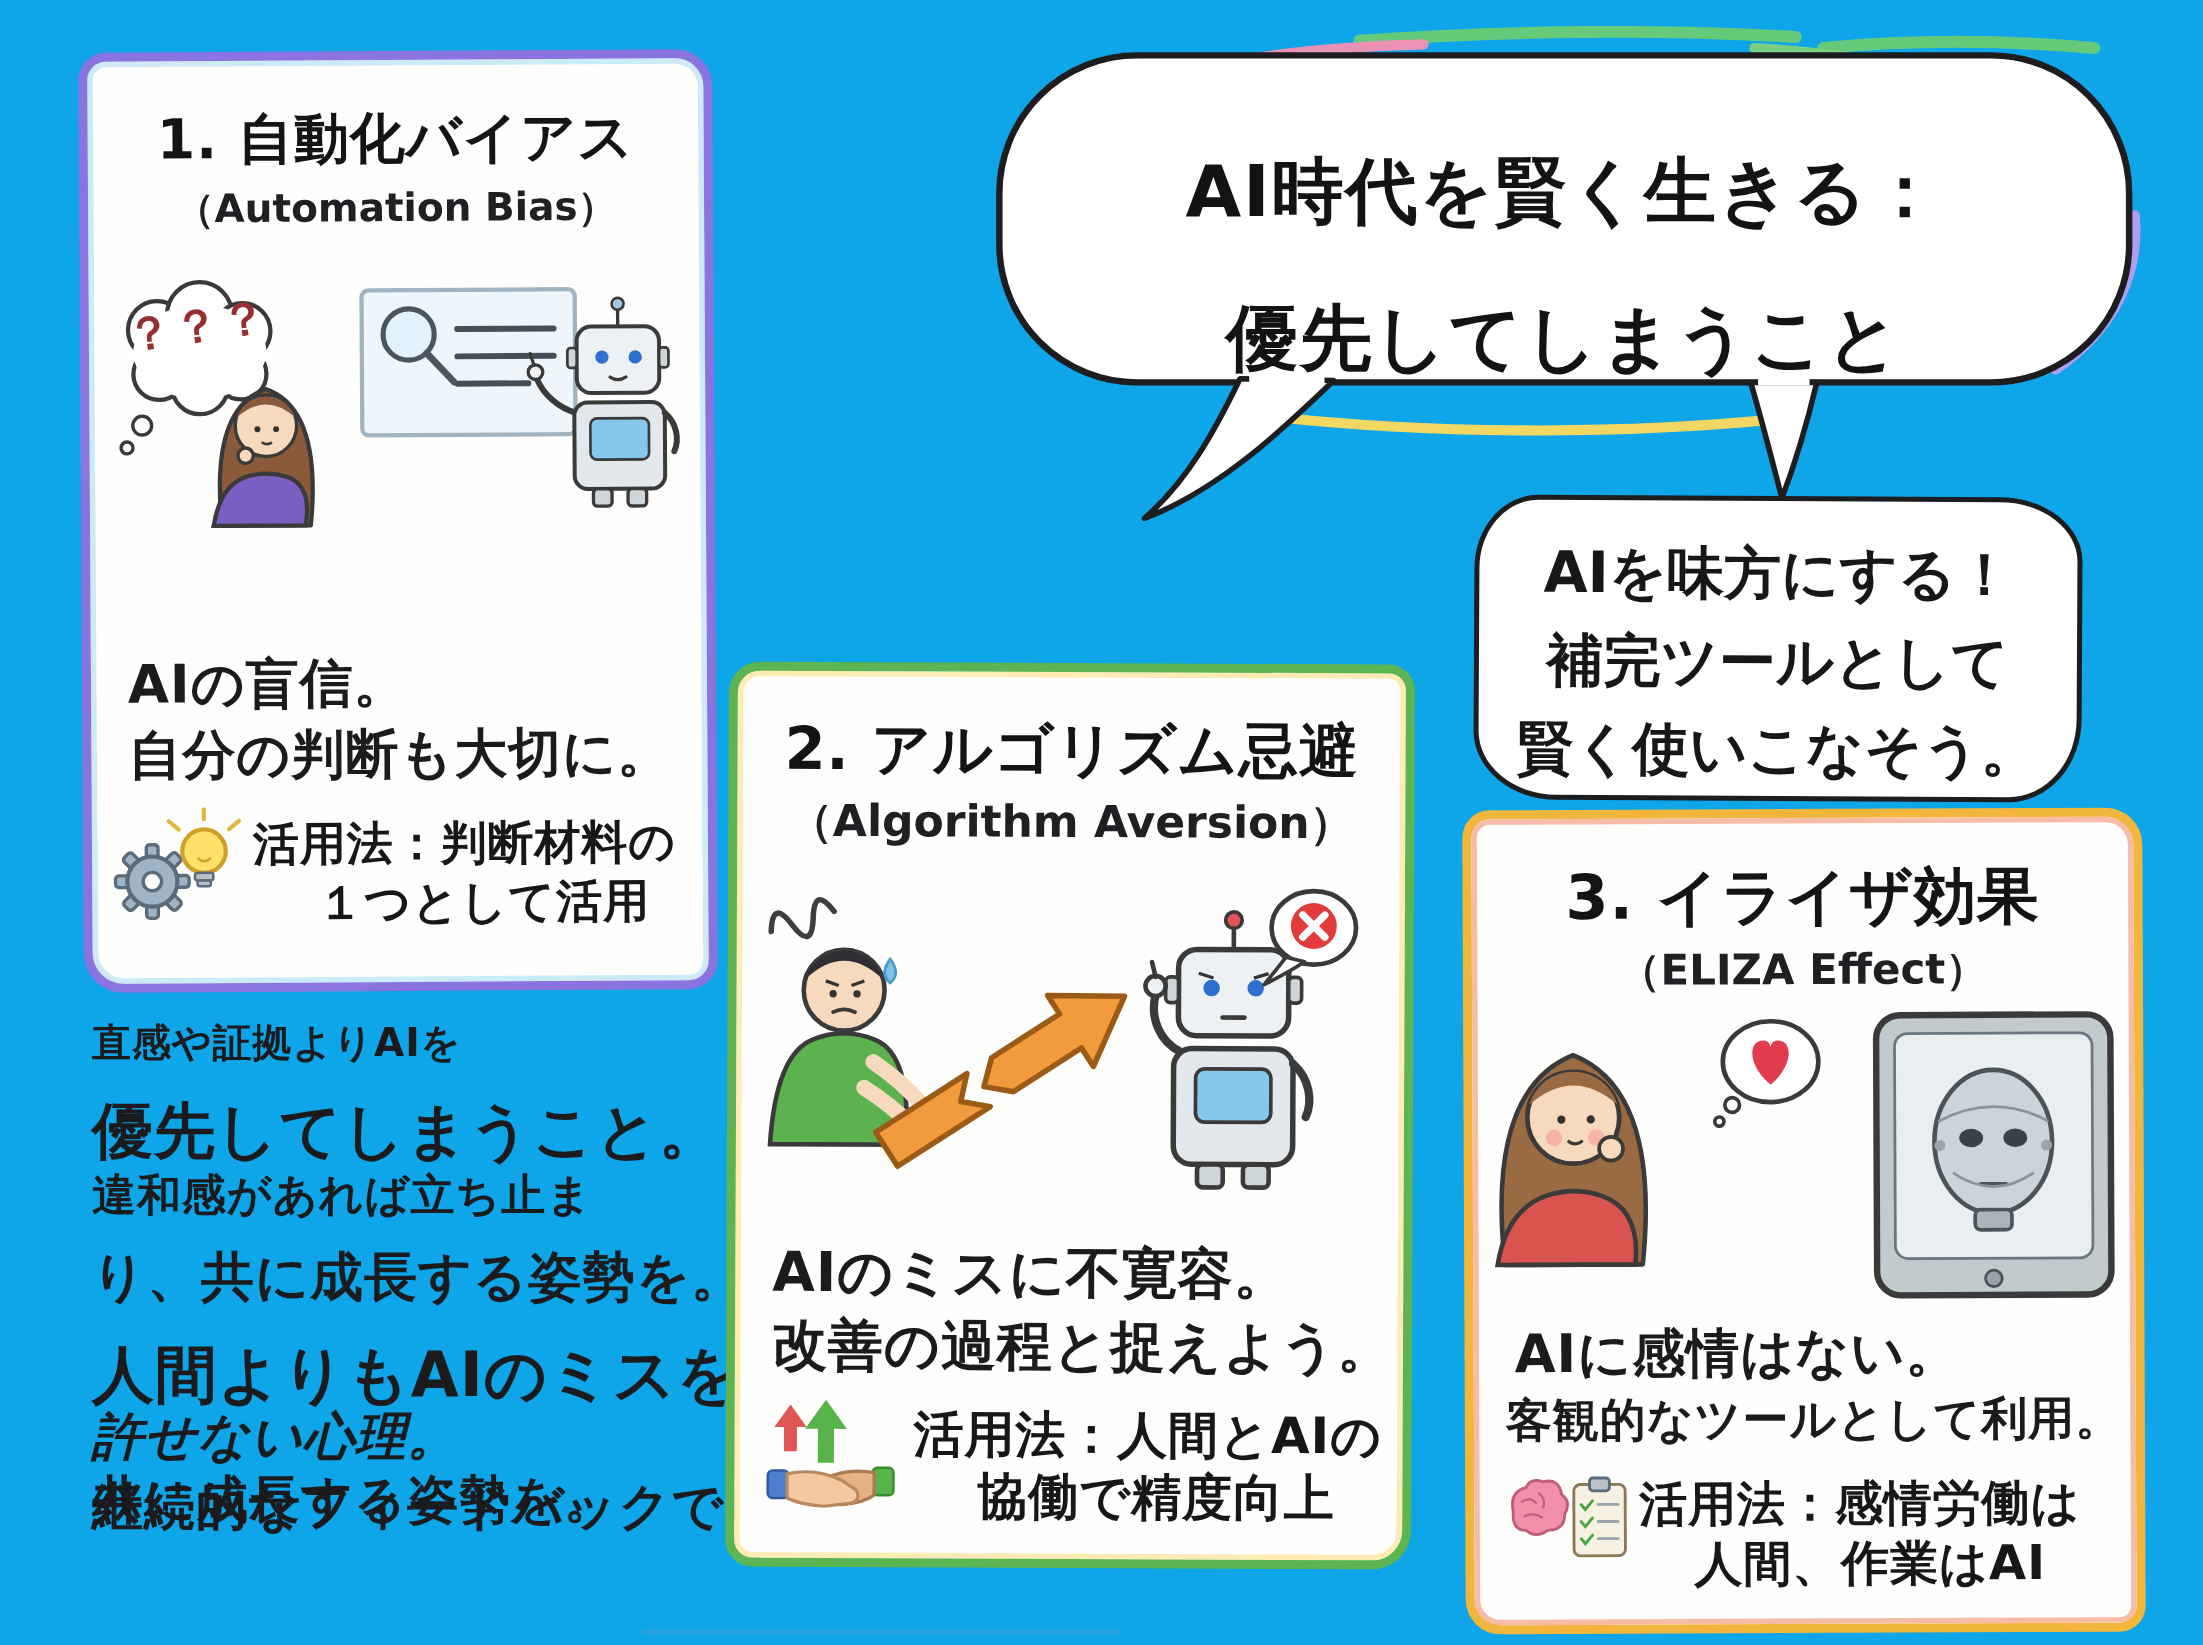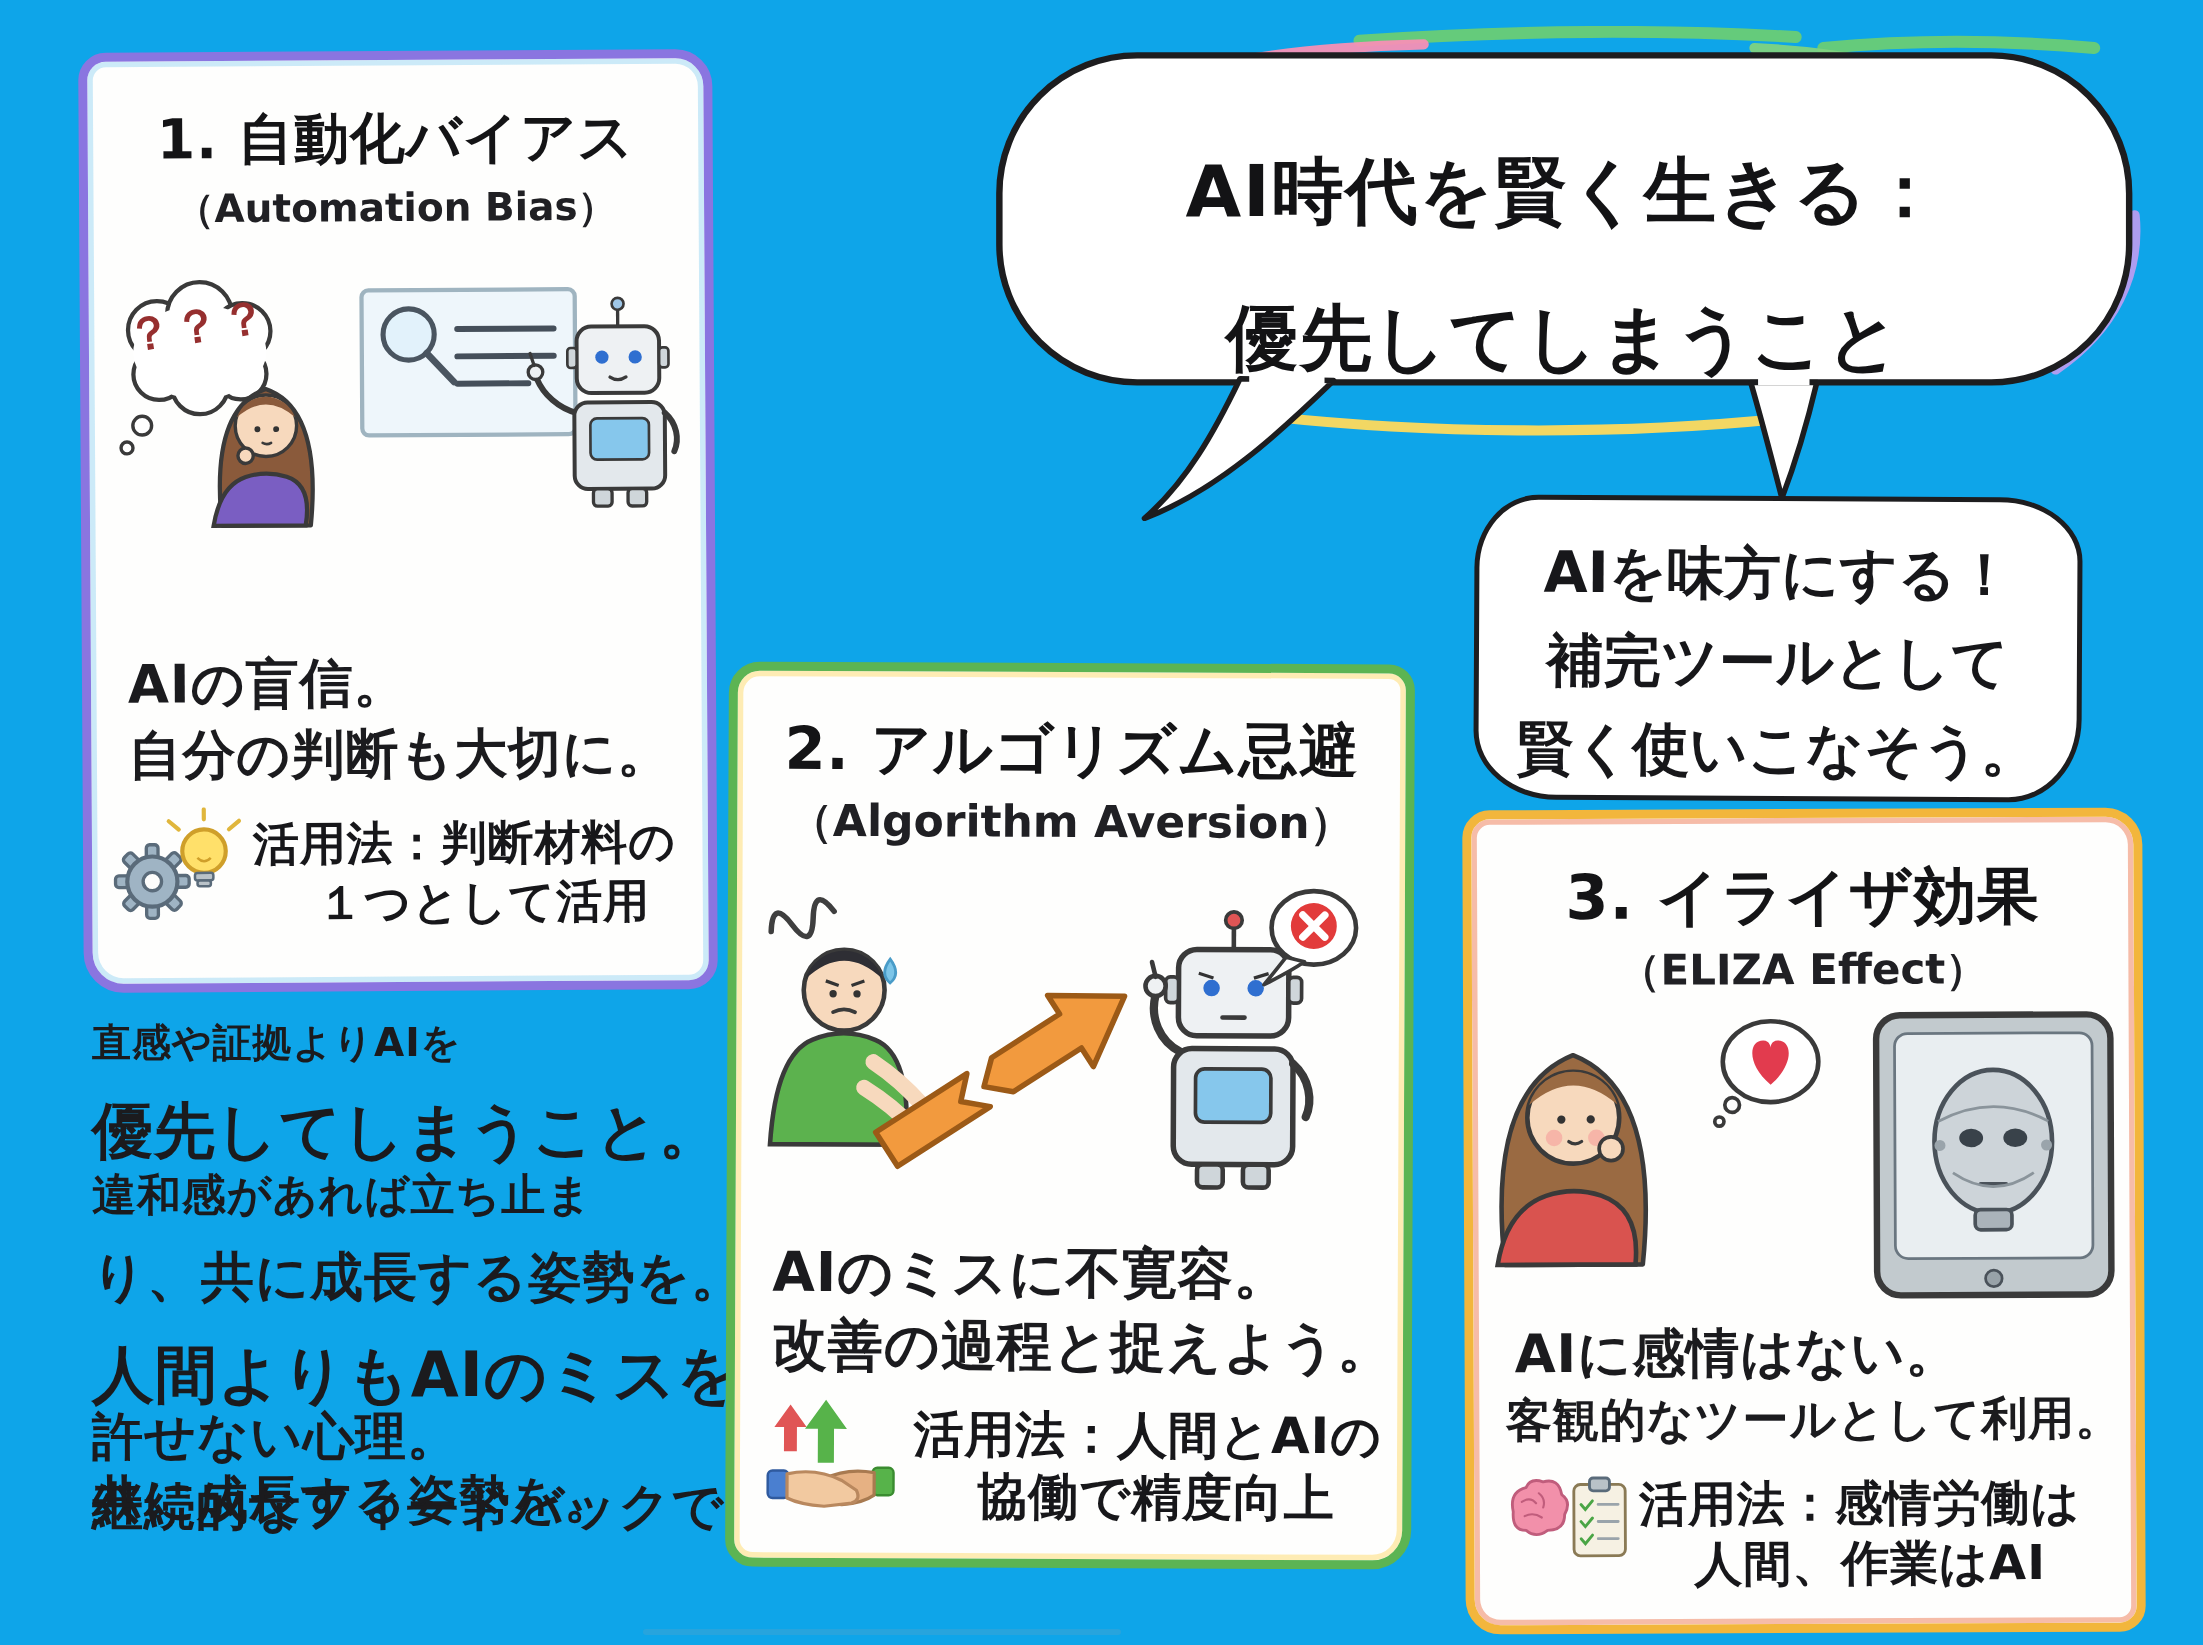--- a/index.html
+++ b/index.html
@@ -145,21 +145,21 @@
   </div>
 
   <div>
     <div class="note-line" style="top:1016px;font-size:39px;">直感や証拠よりAIを</div>
     <div class="note-line" style="top:1091px;font-size:61px;">優先してしまうこと。</div>
     <div class="note-line" style="top:1166px;font-size:44px;">違和感があれば立ち止ま</div>
     <div class="note-line" style="top:1242px;font-size:53px;">り、共に成長する姿勢を。</div>
   </div>
   <div>
     <div class="note-line" style="top:1333px;font-size:62px;">人間よりもAIのミスを</div>
-    <div class="note-line" style="top:1403px;font-size:51px;">許せない心理。</div>
+    <div class="note-line" style="top:1403px;font-size:51px;font-style:italic;">許せない心理。</div>
     <div class="note-line" style="top:1473px;font-size:51px;">継続的なフィードバックで、</div>
     <div class="note-line" style="top:1466px;font-size:51px;">共に成長する姿勢を。</div>
   </div>
 
   <div class="sub-bubble">
     <div class="sub-bubble-text">
       <div>AIを味方にする！</div>
       <div>補完ツールとして</div>
       <div>賢く使いこなそう。</div>
     </div>

